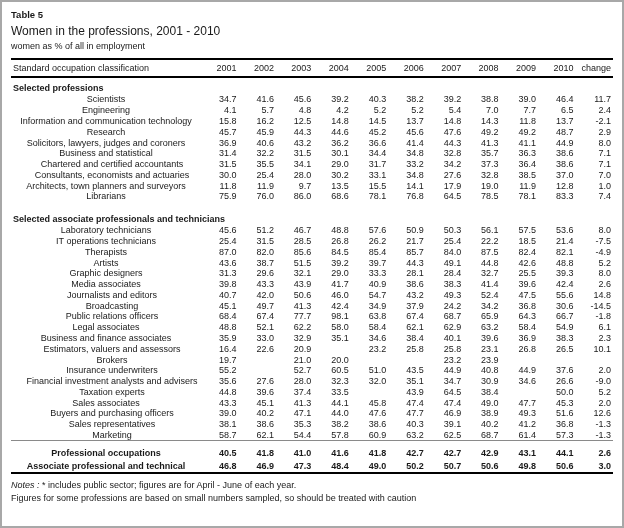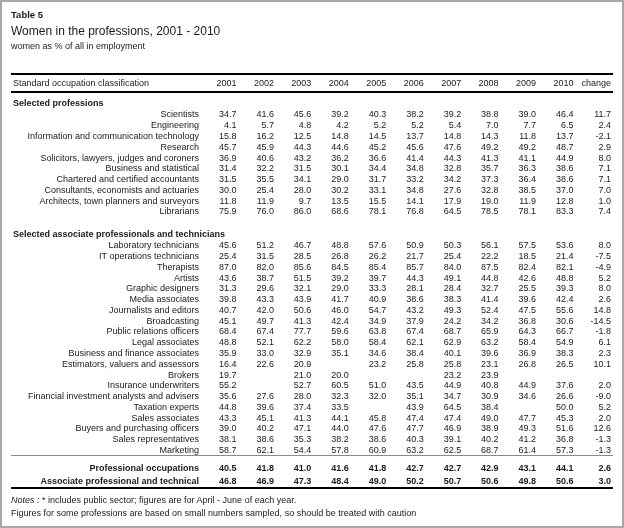--- a/index.html
+++ b/index.html
@@ -4,28 +4,28 @@
 <style>
   html,body{margin:0;padding:0;background:#d4d4d4;}
   .page{
     box-sizing:border-box;width:624px;height:528px;
     background:#fff;border:2px solid #a8a8a8;
     padding:5px 9px 20px 9px;overflow:hidden;
     font-family:"Liberation Sans","DejaVu Sans",sans-serif;color:#1a1a1a;
   }
   .t-num{font-size:9.5px;font-weight:bold;margin:2px 0 4px 0;}
   .t-title{font-size:12px;font-weight:normal;margin:0 0 3px 0;}
-  .t-sub{font-size:9px;margin:0 0 22px 0;}
+  .t-sub{font-size:9px;margin:0 0 7px 0;}
   table{border-collapse:collapse;width:100%;table-layout:fixed;}
   thead tr{border-top:2px solid #000;border-bottom:2px solid #000;}
   thead th{font-weight:normal;font-size:9px;text-align:right;padding:3px 2px;white-space:nowrap;margin-left:7px;}
   thead th:first-child{text-align:left;width:186px;}
   tbody td{font-size:9px;padding:0.4px 2px;white-space:nowrap;overflow:hidden;}
   td.num{text-align:right;}
-  td.lbl{text-align:right;}
+  td.lbl{text-align:center;}
   td.ind{padding-left:14px;}
   tr.section td{font-weight:bold;padding-top:5px;padding-bottom:1px;}
   tr.spacer td{height:7px;padding:0;}
   tr.rule td{height:5px;padding:0;border-top:1px solid #8a8a8a;}
   tr.total td{font-weight:bold;padding-top:1.5px;padding-bottom:1.5px;}
   table{border-bottom:2px solid #000;}
   .notes{margin-top:5px;font-size:9px;line-height:13px;}
   .notes .ital{font-style:italic;}
 </style>
 </head>
@@ -313,21 +313,21 @@
           <td class="num">34.2</td>
           <td class="num">36.8</td>
           <td class="num">30.6</td>
           <td class="num">-14.5</td>
         </tr>
         <tr>
           <td class="lbl ind">Public relations officers</td>
           <td class="num">68.4</td>
           <td class="num">67.4</td>
           <td class="num">77.7</td>
-          <td class="num">59.6</td>
+          <td class="num">98.1</td>
           <td class="num">63.8</td>
           <td class="num">67.4</td>
           <td class="num">68.7</td>
           <td class="num">65.9</td>
           <td class="num">64.3</td>
           <td class="num">66.7</td>
           <td class="num">-1.8</td>
         </tr>
         <tr>
           <td class="lbl">Legal associates</td>

